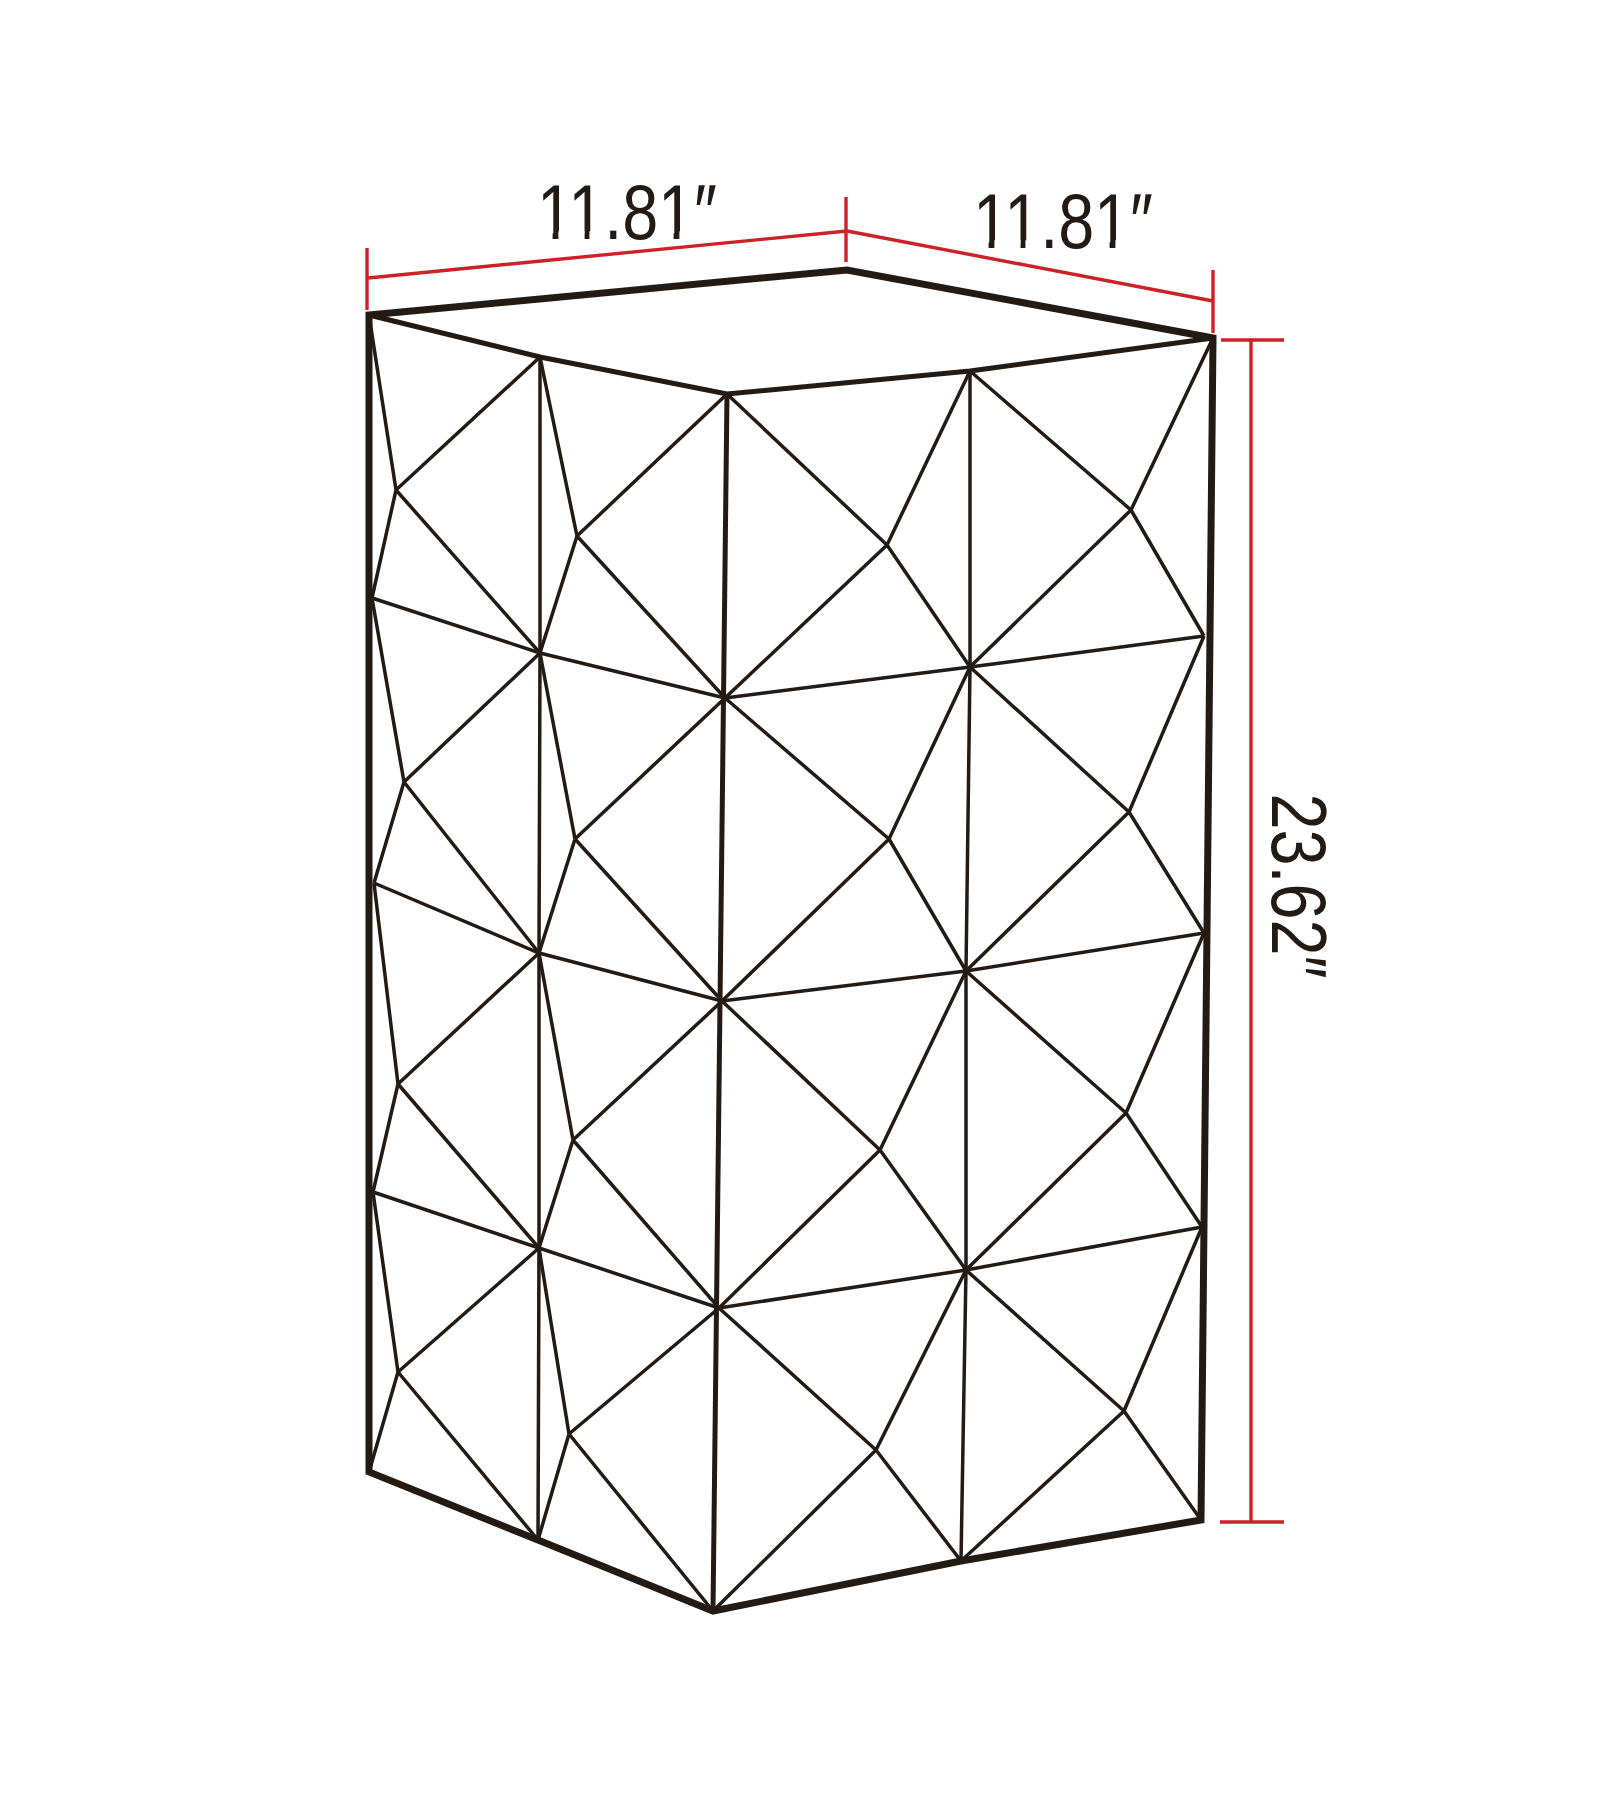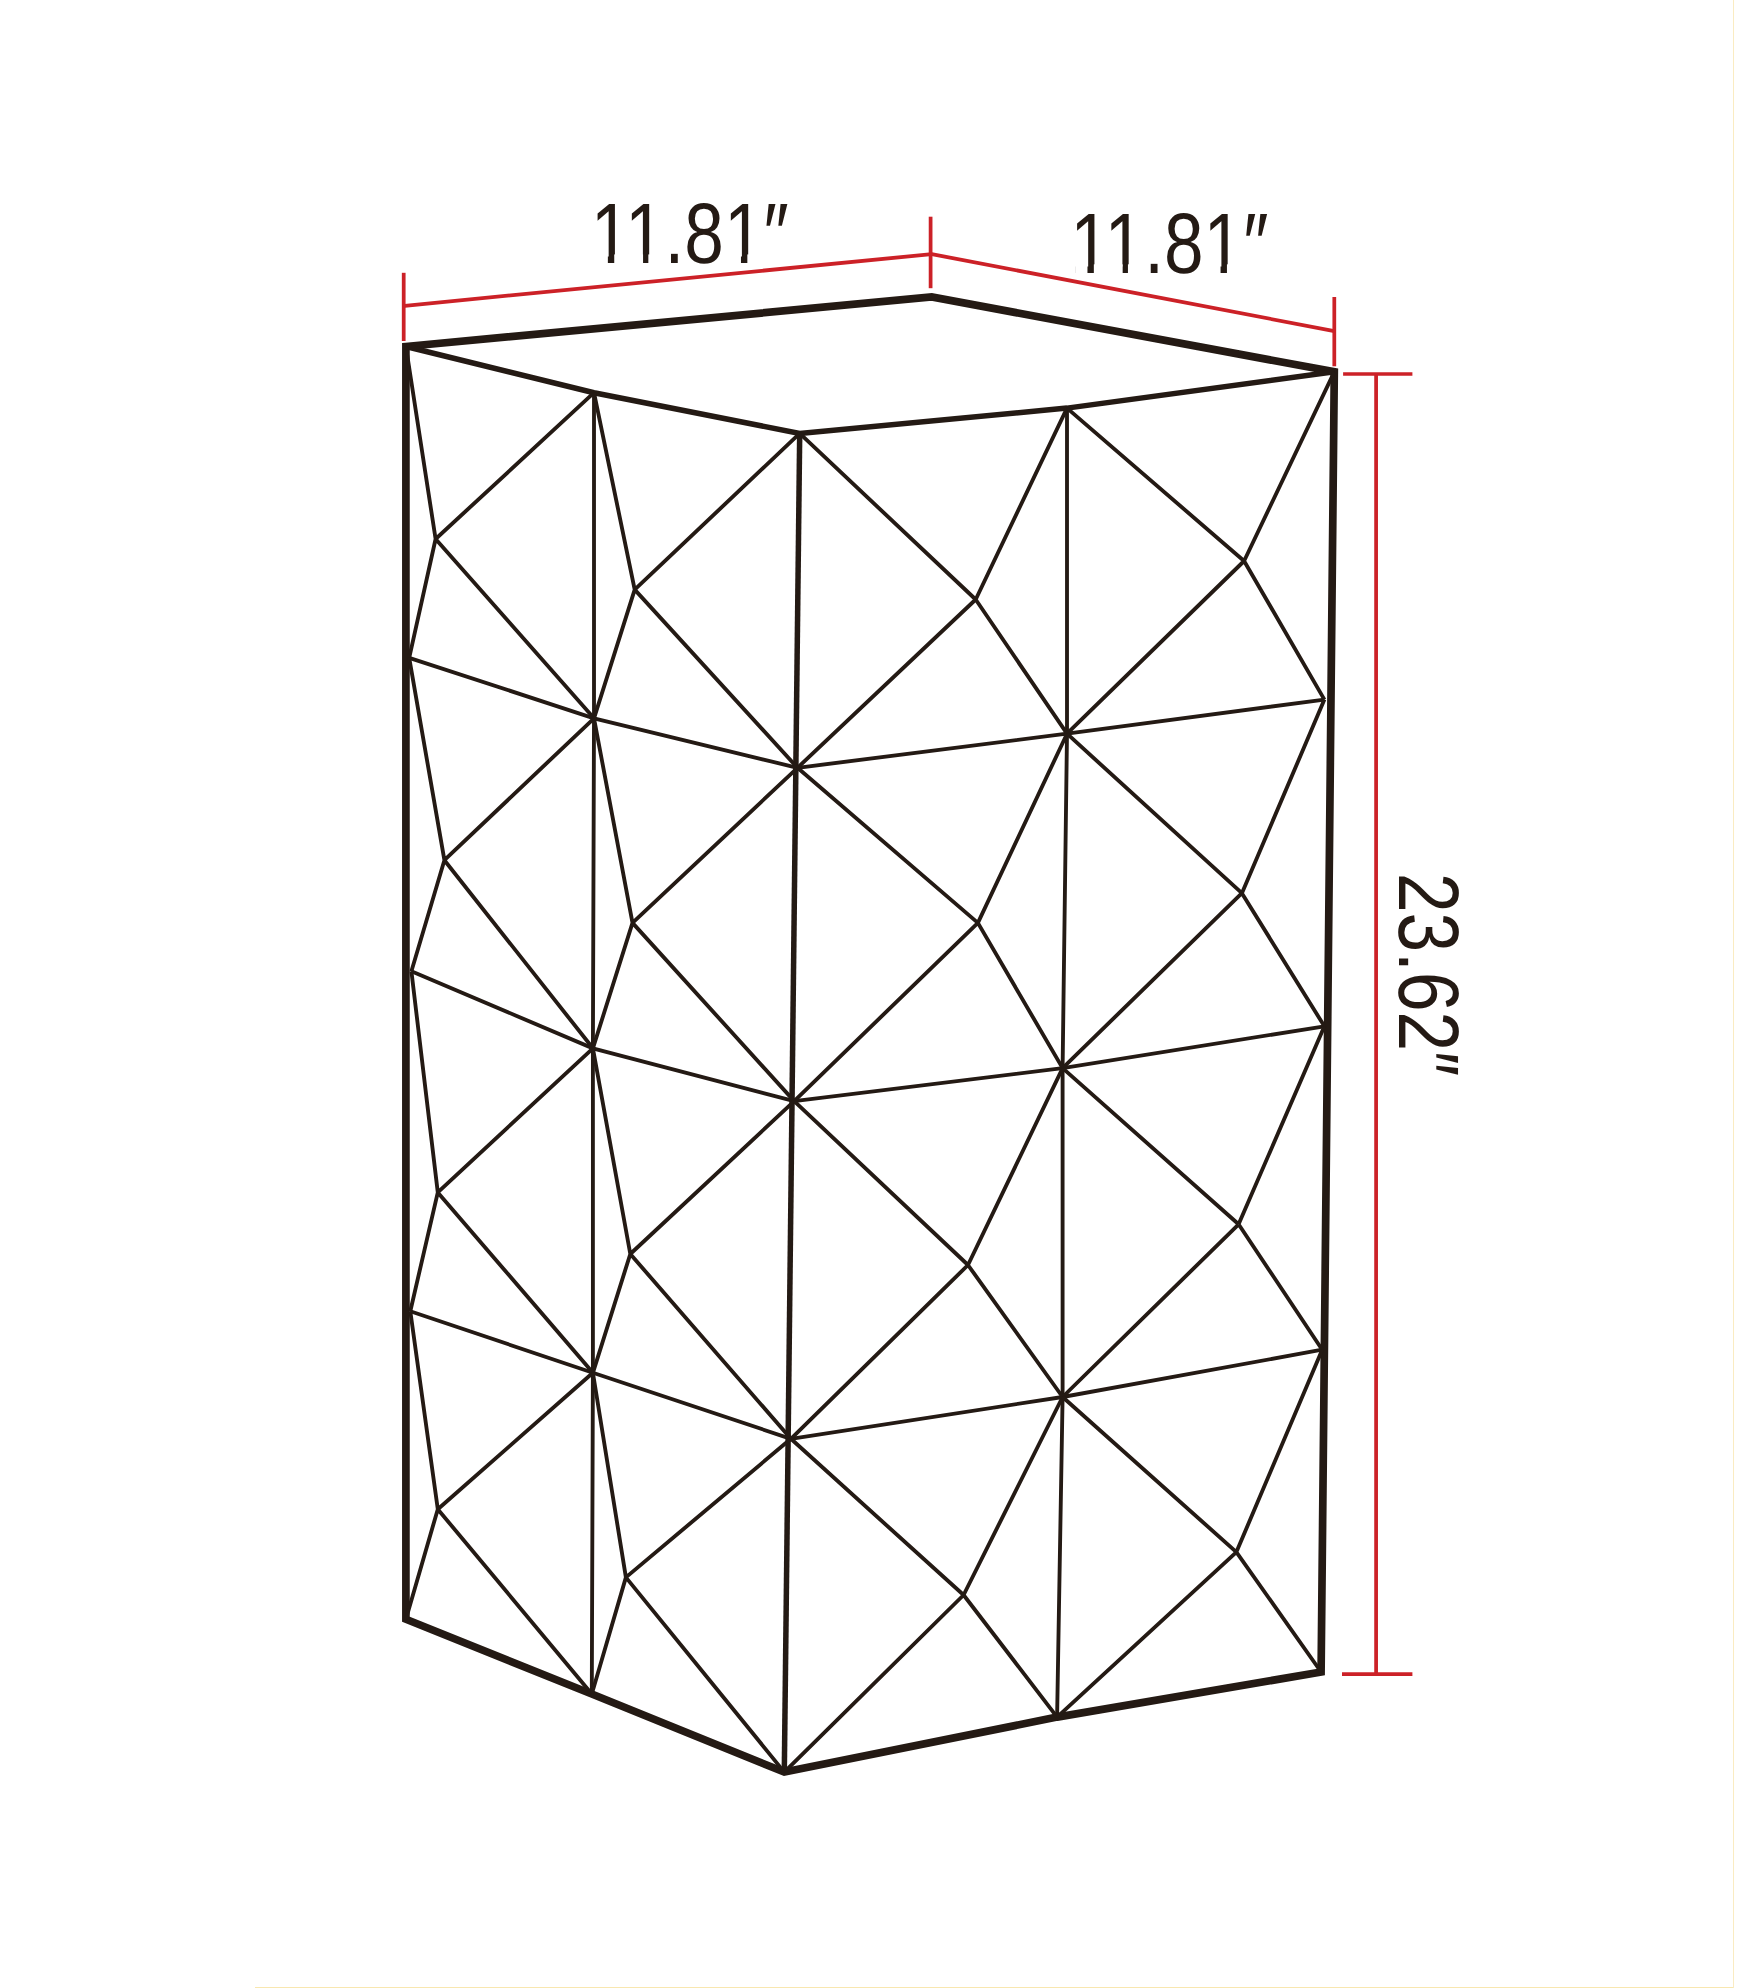--- a/index.html
+++ b/index.html
@@ -1,16 +1,16 @@
 <!DOCTYPE html>
 <html><head>
 <meta charset="utf-8">
 <style>
   html,body{margin:0;padding:0;background:#ffffff;}
-  .stage{width:1576px;height:1807px;position:relative;background:#eab308;overflow:hidden;}
+  .stage{width:1576px;height:1807px;position:relative;background:#b91c1c;overflow:hidden;}
   text{font-family:"Liberation Sans",sans-serif;fill:#241a14;}
 </style>
 </head>
 <body>
 <div class="stage">
 <svg width="1600" height="1807" viewBox="0 0 1600 1807" xmlns="http://www.w3.org/2000/svg">
 
   <rect x="0" y="0" width="1600" height="1807" fill="#ffffff"></rect>
 
   <path d="M369,315 L847,270 L1213,338 L1201,1520 L961,1561 L713,1611 L538,1540 L369,1472 Z" fill="none" stroke="#241a14" stroke-width="7" stroke-linejoin="miter"></path>

